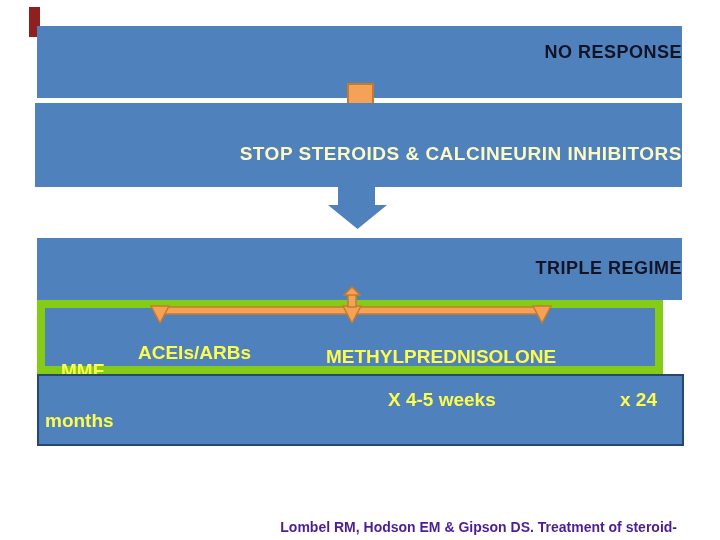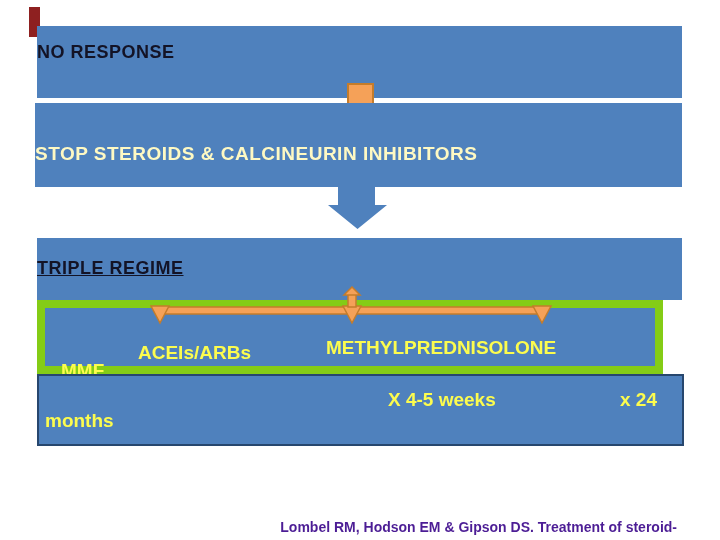--- a/index.html
+++ b/index.html
@@ -8,36 +8,36 @@
     font-family:"Liberation Sans",sans-serif;font-weight:bold;
   }
   .accent-bar{position:absolute;left:29px;top:7px;width:11px;height:30px;background:#8E2020;}
   .box{position:absolute;background:#4F81BD;box-sizing:border-box;}
   .box1{left:37px;top:26px;width:645px;height:72px;}
   .box2{left:35px;top:103px;width:647px;height:84px;}
   .box3{left:37px;top:238px;width:645px;height:62px;}
   .box4{left:37px;top:300px;width:626px;height:74px;border:8px solid #84cc16;}
   .box5{left:37px;top:374px;width:647px;height:72px;border:2px solid #27476E;}
   .box-title{
-    display:block;text-align:left;font-size:19px;line-height:22px;letter-spacing:0.5px;
+    display:block;text-align:right;font-size:19px;line-height:22px;letter-spacing:0.5px;
   }
   .t-dark{color:#131326;}
   .t-red{color:#fef9c3;}
   .box1 .box-title{margin-top:15px;font-size:18px;}
   .box2 .box-title{margin-top:40px;}
-  .box3 .box-title{margin-top:19px;font-size:18px;text-decoration:underline;}
+  .box3 .box-title{margin-top:19px;font-size:18px;}
   .arrow-svg{position:absolute;}
   .orange-arrow{left:336px;top:83px;}
   .blue-arrow{left:327px;top:187px;}
   .branch-connector{left:148px;top:286px;}
   .ylabel{
     position:absolute;color:#FCFC4E;font-size:19px;line-height:22px;white-space:nowrap;
   }
   .lbl-aceis{left:93px;top:34px;}
-  .lbl-methyl{left:281px;top:29px;}
+  .lbl-methyl{left:281px;top:38px;}
   .lbl-mmf{left:16px;top:52px;}
   .lbl-weeks{left:349px;top:13px;}
   .lbl-x24{left:581px;top:13px;}
   .lbl-months{left:6px;top:34px;}
   .citation{
     position:absolute;right:43px;top:519px;color:#4c1d95;font-size:14px;line-height:17px;
     white-space:nowrap;
   }
 </style>
 </head>

